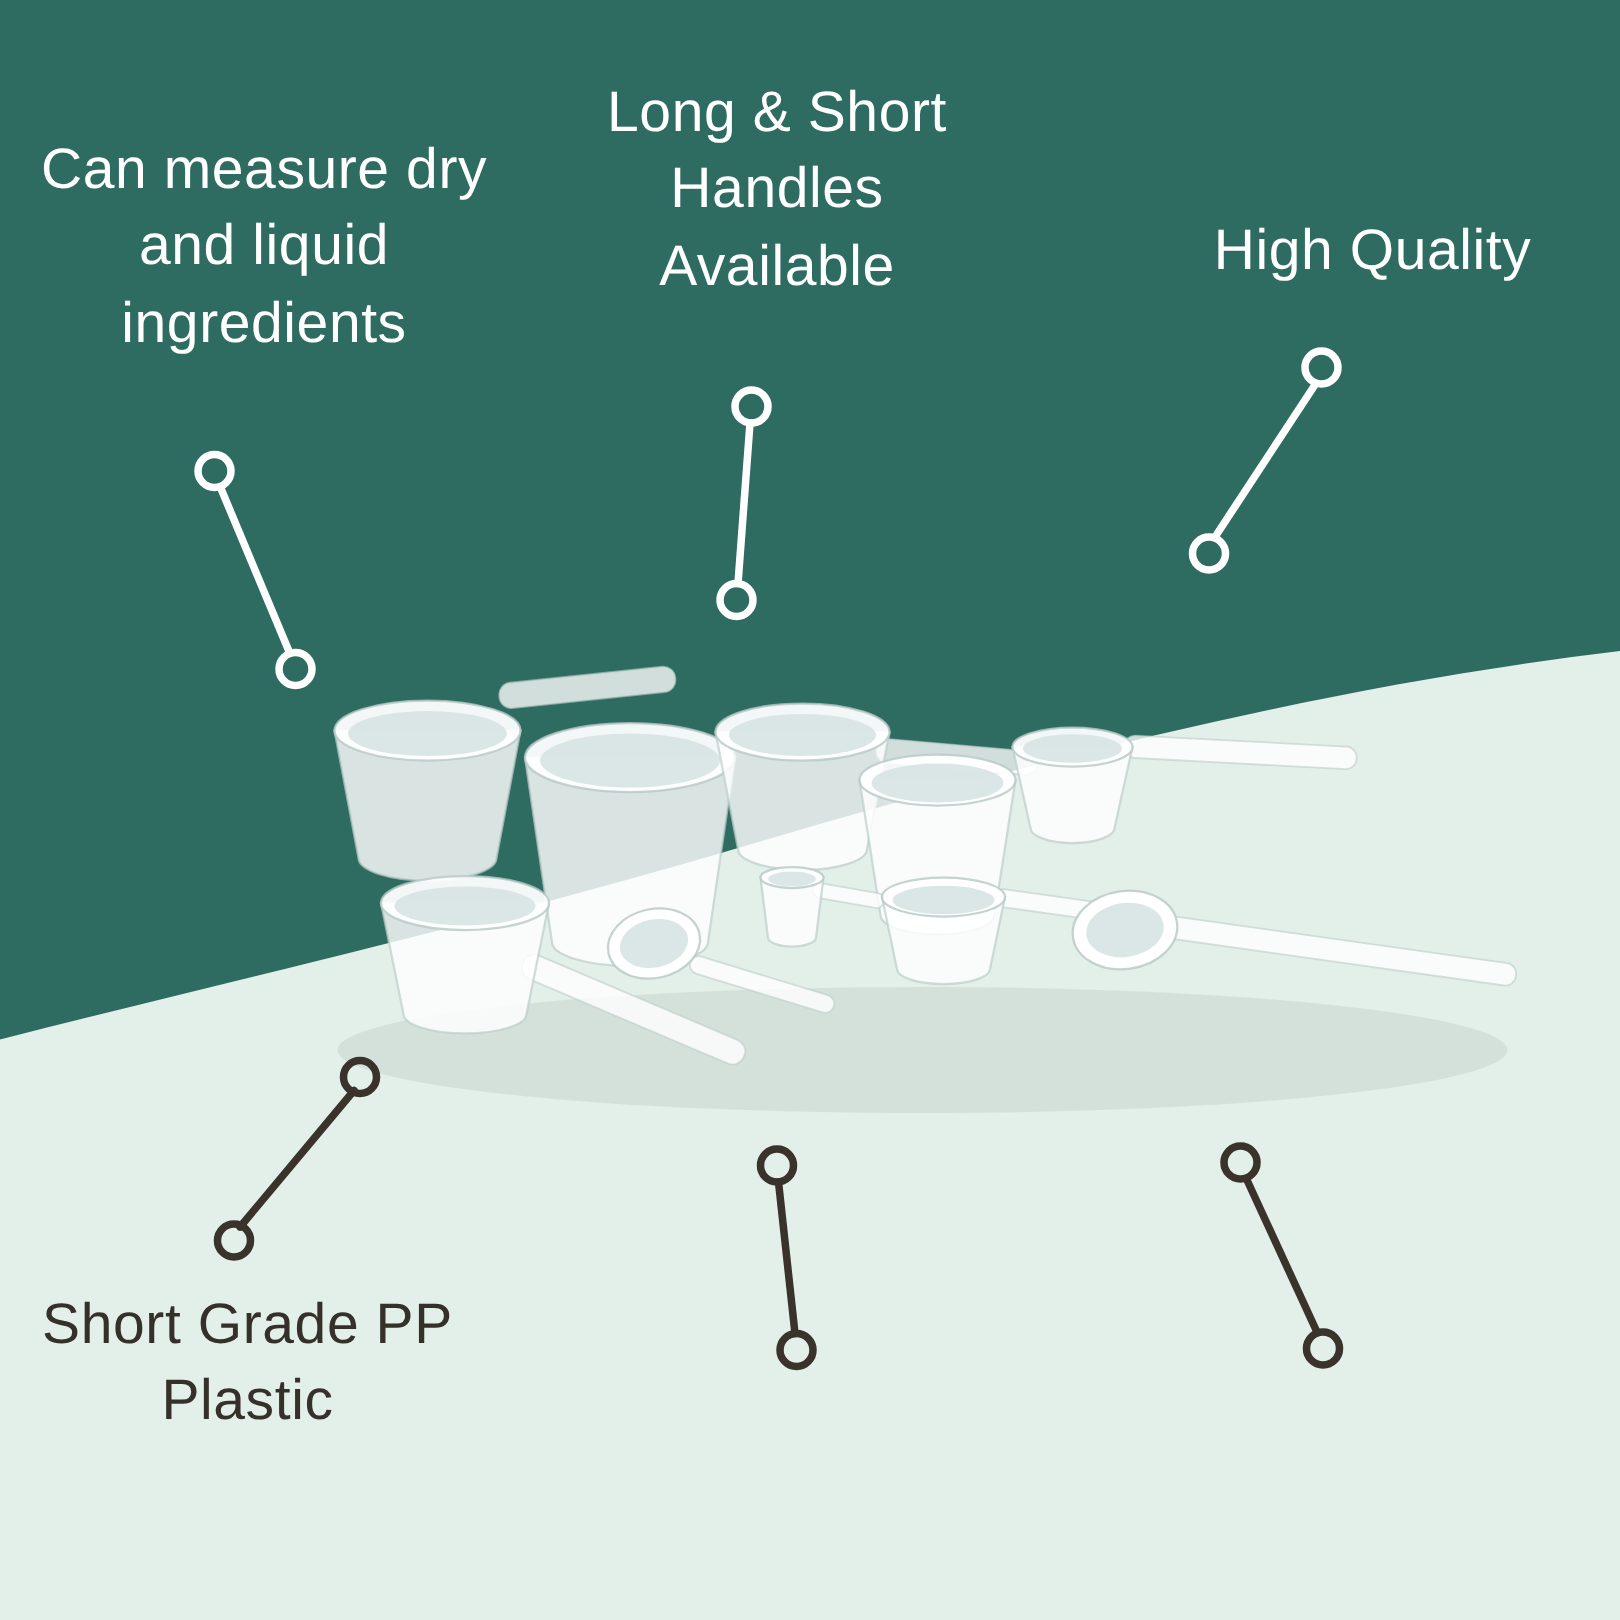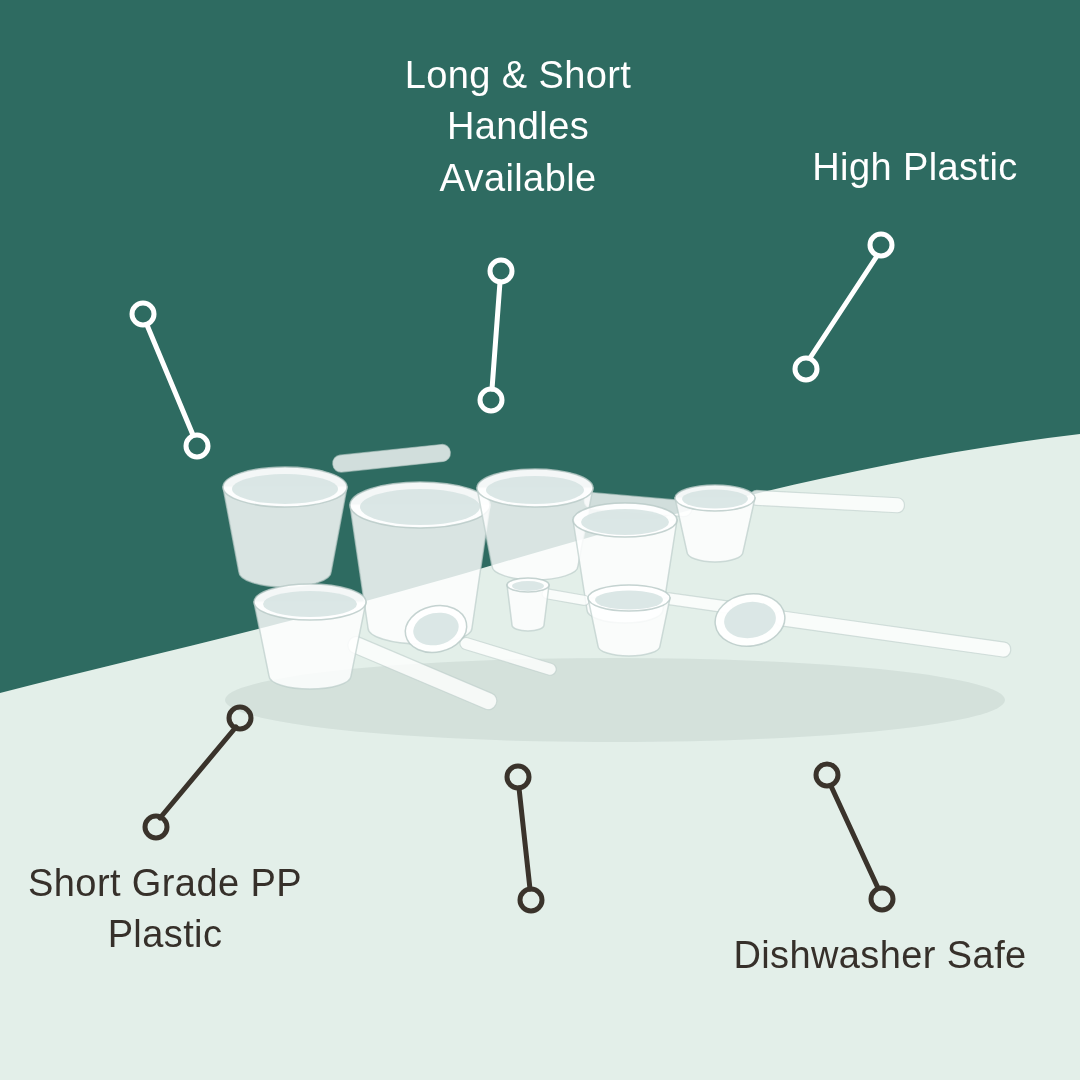--- a/index.html
+++ b/index.html
@@ -155,18 +155,18 @@
       <circle cx="518" cy="777" r="11"></circle>
       <circle cx="531" cy="900" r="11"></circle>
     </g>
     <g class="connector-dark">
       <line x1="831" y1="786" x2="878" y2="888"></line>
       <circle cx="827" cy="775" r="11"></circle>
       <circle cx="882" cy="899" r="11"></circle>
     </g>
   </svg>
 
+  <div class="callout light co-measure">Can measure dry and liquid ingredients</div>
   <div class="callout light co-handles">Long &amp; Short Handles Available</div>
-  <div class="callout light co-quality">High Plastic</div>
+  <div class="callout light co-quality">High Quality</div>
   <div class="callout dark  co-material">Short Grade PP Plastic</div>
-  <div class="callout dark  co-dishwasher">Dishwasher Safe</div>
 
 </div>
 
 </body></html>

